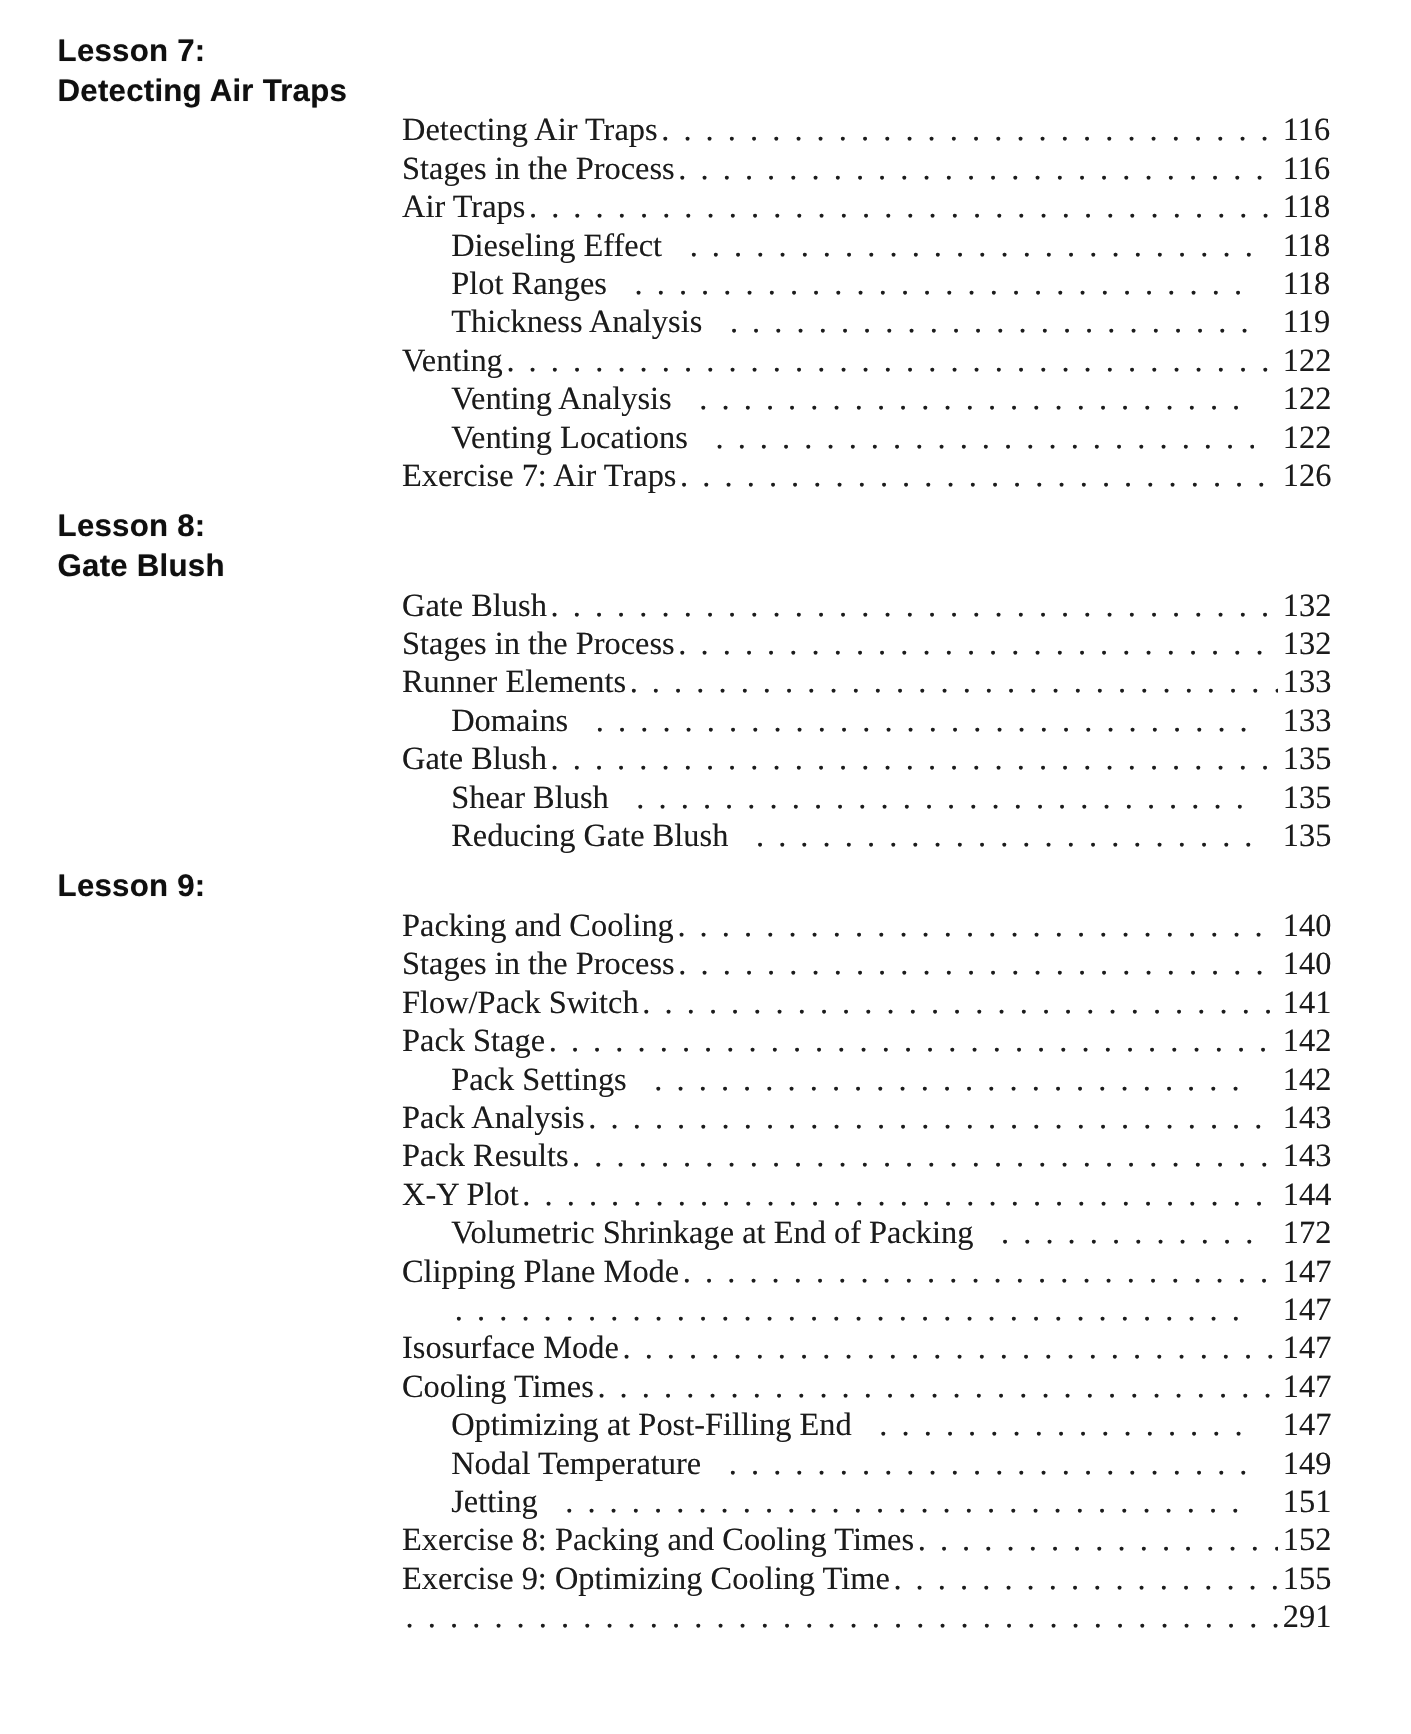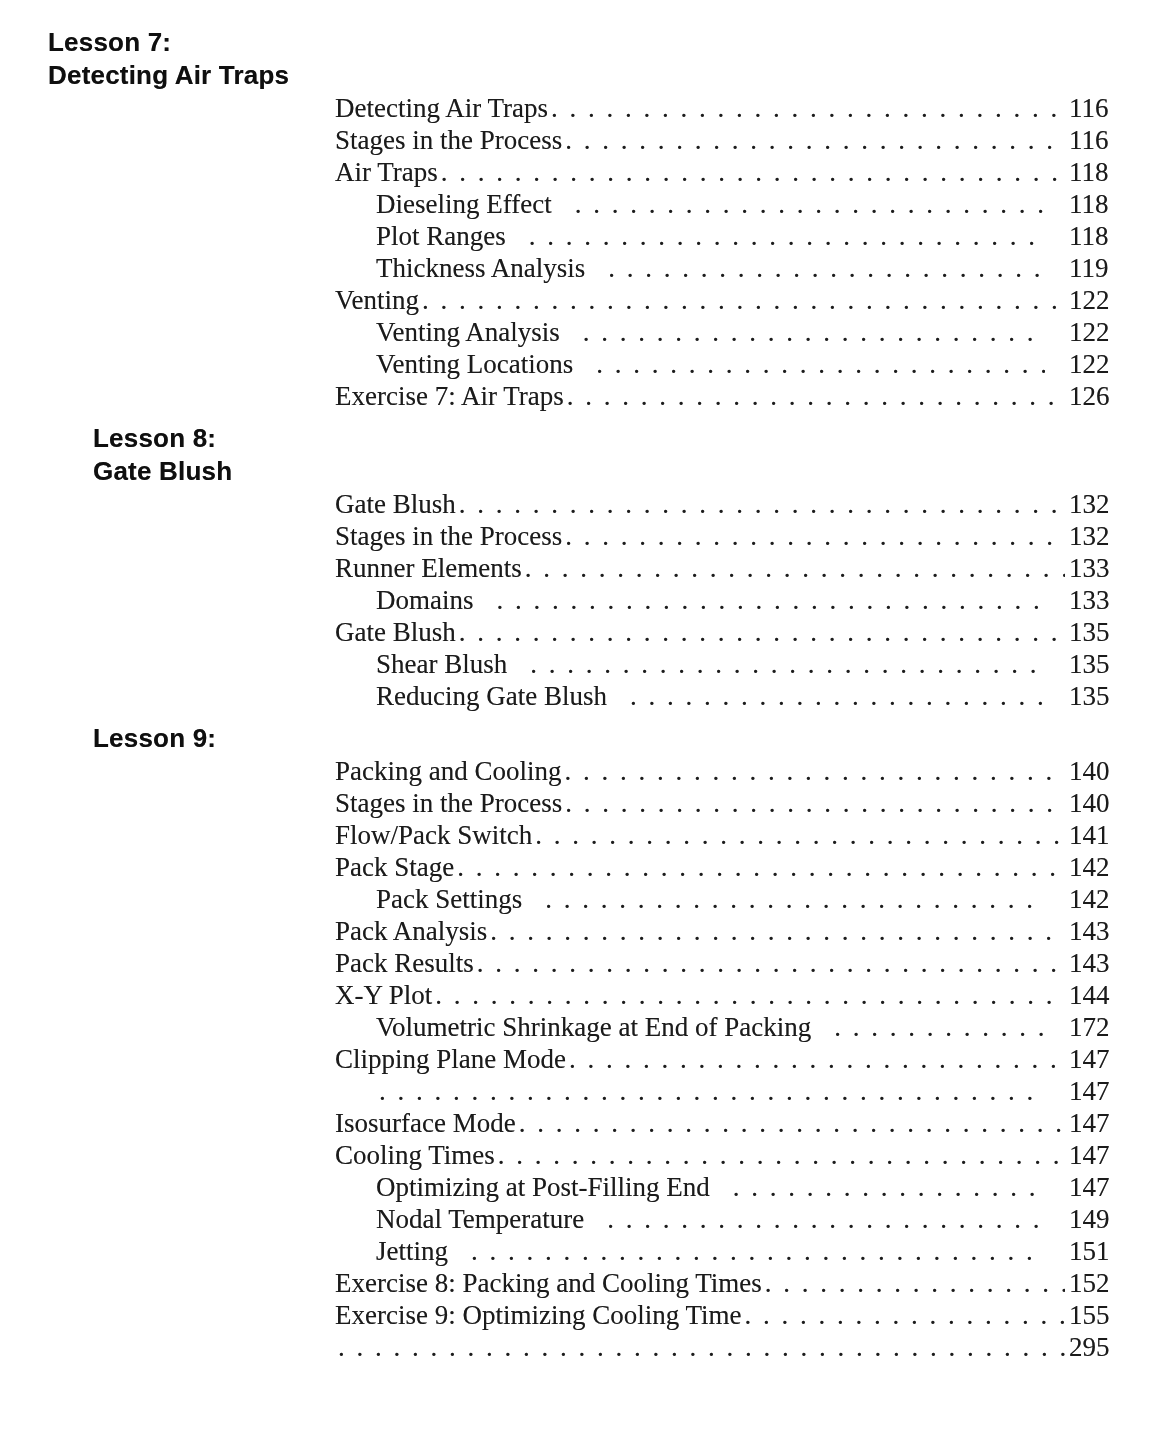--- a/index.html
+++ b/index.html
@@ -26,21 +26,20 @@
     font-family: "Liberation Sans", sans-serif;
     font-weight: bold;
     font-size: 26px;
     line-height: 33px;
     color: #0f0f0f;
     letter-spacing: 0.2px;
     text-shadow: 0 0 0.6px rgba(20,20,20,0.55);
   }
   .toc-section + .toc-section .section-heading {
     margin-top: 10px;
-    margin-left: 45px;
   }
   .heading-line {
     display: block;
     white-space: nowrap;
   }
   .entries {
     margin-left: 287px;
   }
   .entry {
     display: flex;
@@ -305,18 +304,18 @@
   </div>
 
   <div class="entry">
     <span class="title">Exercise 9: Optimizing Cooling Time</span>
     <span class="dots" aria-hidden="true">. . . . . . . . . . . . . . . . . . . . . . . . . . . . . . . . . . . . . . . . . . . . . . . . . . . . . . . . . . . . . . . . . . . . . . </span>
     <span class="page-num">155</span>
   </div>
 
   <div class="entry">
     <span class="dots" aria-hidden="true">. . . . . . . . . . . . . . . . . . . . . . . . . . . . . . . . . . . . . . . . . . . . . . . . . . . . . . . . . . . . . . . . . . . . . . </span>
-    <span class="page-num">295</span>
+    <span class="page-num">291</span>
   </div>
 </div>
   </section>
 </div>
 </div>
 
 </body></html>

